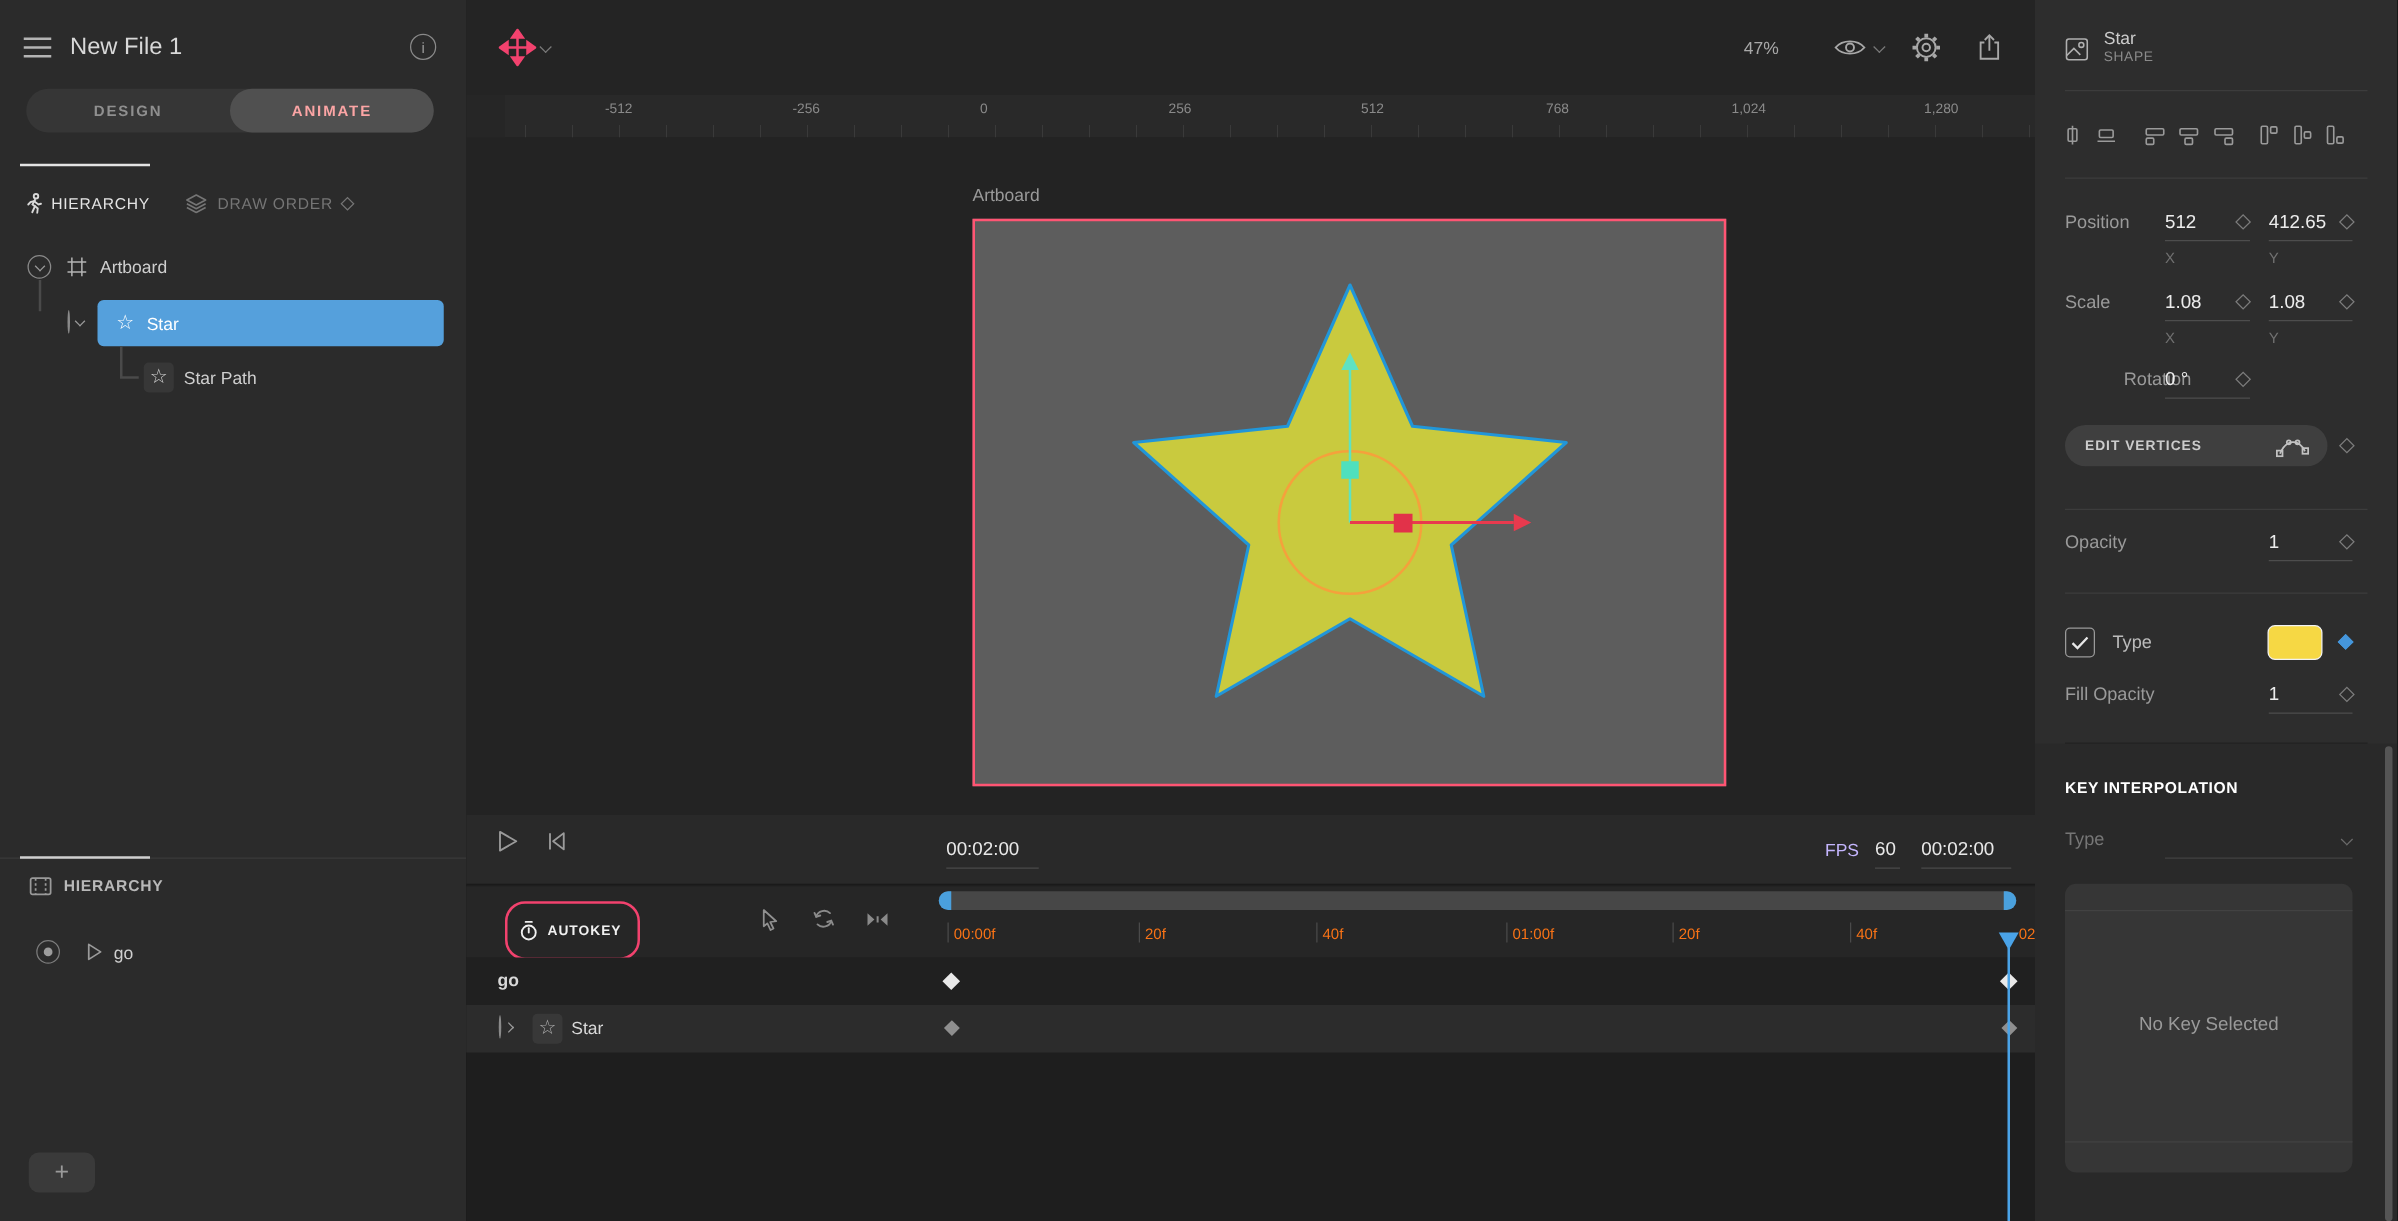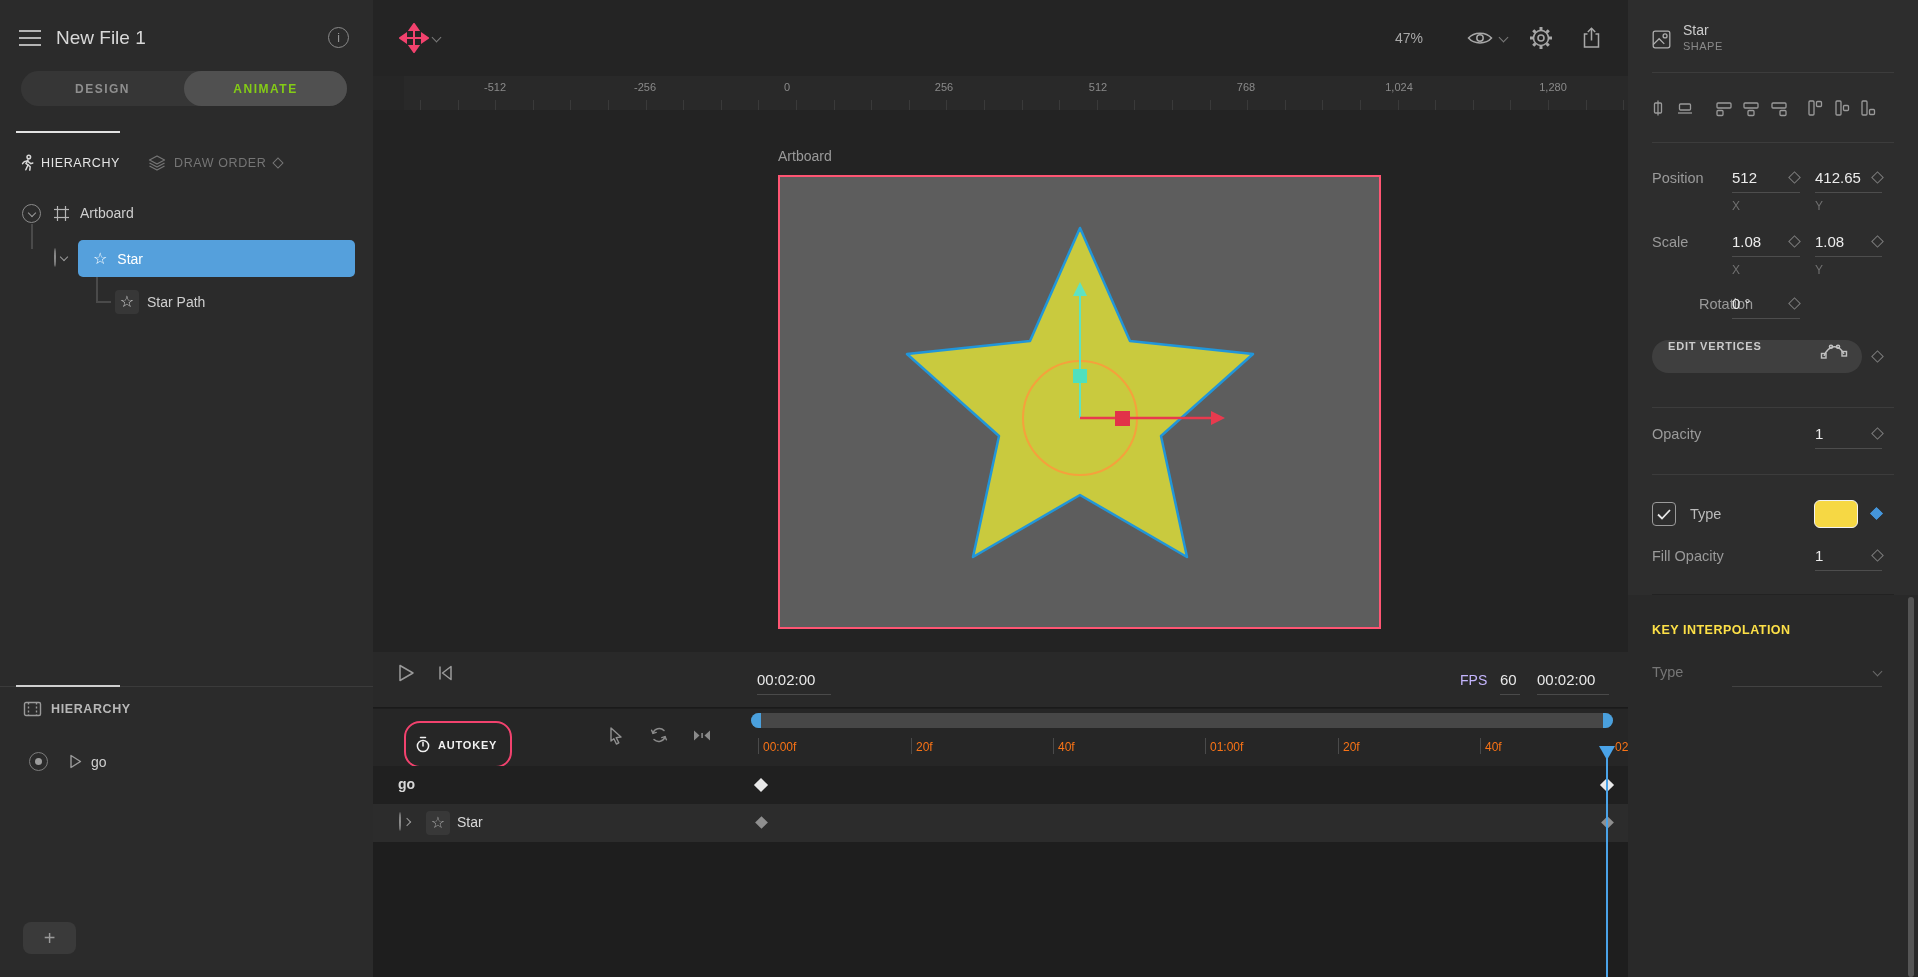--- a/index.html
+++ b/index.html
@@ -8,21 +8,21 @@
   .app { position:relative; width:1918px; height:977px; overflow:hidden; background:#161616; }
   .abs { position:absolute; }
 
   
   .left-panel { position:absolute; left:0; top:0; width:373px; height:977px; background:#2b2b2b; }
   .hamburger span { display:block; width:22px; height:2px; background:#b4b4b4; margin-bottom:5px; }
   .file-title { font-size:19px; color:#d8d8d8; }
   .info-btn { width:21px; height:21px; border:1.5px solid #8a8a8a; border-radius:50%; color:#9a9a9a; font-size:12px; display:flex; align-items:center; justify-content:center; }
   .mode-toggle { left:21px; top:71px; width:326px; height:35px; background:#363636; border-radius:18px; display:flex; }
   .mode-tab { flex:1; display:flex; align-items:center; justify-content:center; font-size:12px; letter-spacing:1.5px; font-weight:bold; color:#8f8f8f; border-radius:18px; }
-  .mode-tab.active { background:#505050; color:#84cc16; }
+  .mode-tab.active { background:#505050; color:#fca5a5; }
   .tab-underline { left:16px; top:131px; width:104px; height:2px; background:#e3e3e3; }
   .panel-tabs { left:0; top:148px; width:373px; height:30px; display:flex; align-items:center; }
   .ptab { display:flex; align-items:center; gap:7px; font-size:12.5px; font-weight:normal; letter-spacing:.6px; }
   .ptab.active { color:#e4e4e4; }
   .ptab.inactive { color:#757575; }
   .tree-label { font-size:14px; color:#cfcfcf; }
   .chev-circle { width:19px; height:19px; border:1px solid #8a8a8a; border-radius:50%; position:relative; }
   .chev-circle i { position:absolute; left:5.5px; top:5px; width:6px; height:6px; border-right:1.5px solid #9a9a9a; border-bottom:1.5px solid #9a9a9a; transform:rotate(45deg); }
   .chev-circle.right i { left:4px; top:6px; transform:rotate(-45deg); }
   .star-glyph { font-size:16px; color:#cfcfcf; line-height:1; }
@@ -80,25 +80,25 @@
   
   .inspector { position:absolute; left:1628px; top:0; width:290px; height:977px; background:#2d2d2d; }
   .insp-lower { position:absolute; left:0; top:595px; width:290px; height:382px; background:#292929; }
   .hdiv { position:absolute; left:24px; width:242px; height:1px; background:#3c3c3c; }
   .insp-label { font-size:14.5px; color:#9a9a9a; }
   .insp-val { font-size:15px; color:#ececec; }
   .axis-lbl { font-size:12px; color:#707070; }
   .val-underline { position:absolute; height:1px; background:#4d4d4d; }
   .kdiam { position:absolute; width:9px; height:9px; border:1.5px solid #7c7c7c; transform:rotate(45deg); }
   .kdiam.filled { background:#4596db; border-color:#4596db; }
-  .ev-btn { position:absolute; left:24px; top:340px; width:210px; height:33px; background:#3f3f3f; border-radius:17px; display:flex; justify-content:space-between; padding:0 14px 0 16px; }
+  .ev-btn { position:absolute; left:24px; top:340px; width:210px; height:33px; background:#3f3f3f; border-radius:17px; display:flex; align-items:center; justify-content:space-between; padding:0 14px 0 16px; }
   .ev-btn span { font-size:11px; font-weight:bold; letter-spacing:.8px; color:#cccccc; }
   .checkbox { position:absolute; width:24px; height:24px; border:1.5px solid #9a9a9a; border-radius:4px; display:flex; align-items:center; justify-content:center; }
   .swatch { position:absolute; left:186px; top:500px; width:44px; height:28px; background:#f6d844; border:1.5px solid #f2f2f2; border-radius:6px; }
-  .ki-header { font-size:12.5px; font-weight:bold; letter-spacing:.5px; color:#fde047; }
+  .ki-header { font-size:12.5px; font-weight:bold; letter-spacing:.5px; color:#ffffff; }
   .nokey-box { position:absolute; left:24px; top:707px; width:230px; height:231px; background:#363636; border-radius:9px; }
   .nokey-box .inner-div { position:absolute; left:0; width:230px; height:1px; background:#424242; }
   .nokey-text { position:absolute; left:0; top:104px; width:230px; text-align:center; font-size:15px; color:#9a9a9a; }
   .scrollbar { position:absolute; left:280px; top:597px; width:6px; height:380px; background:#555; border-radius:3px; }
 
   .flexrow { display:flex; align-items:center; }
 </style>
 </head>
 <body>
 
@@ -500,16 +500,21 @@
     <span class="abs insp-label" style="left:24px; top:548px;">Fill Opacity</span>
     <span class="abs insp-val" style="left:187px; top:547px;">1</span>
     <div class="val-underline" style="left:187px; top:570px; width:67px;"></div>
     <span class="kdiam" style="left:245px; top:551px;"></span>
     <div class="hdiv" style="top:594px; background:#222;"></div>
 
     <span class="abs ki-header" style="left:24px; top:623px;">KEY INTERPOLATION</span>
     <span class="abs insp-label" style="left:24px; top:664px; color:#767676;">Type</span>
     <div class="val-underline" style="left:104px; top:686px; width:150px; background:#424242;"></div>
     <span class="abs chev-sm" style="left:246px; top:668px; border-color:#6a6a6a;"></span>
+    <div class="nokey-box">
+      <div class="inner-div" style="top:21px;"></div>
+      <div class="inner-div" style="top:206px;"></div>
+      <span class="nokey-text">No Key Selected</span>
+    </div>
     <div class="scrollbar"></div>
   </div>
 
 </div>
 
 </body></html>

